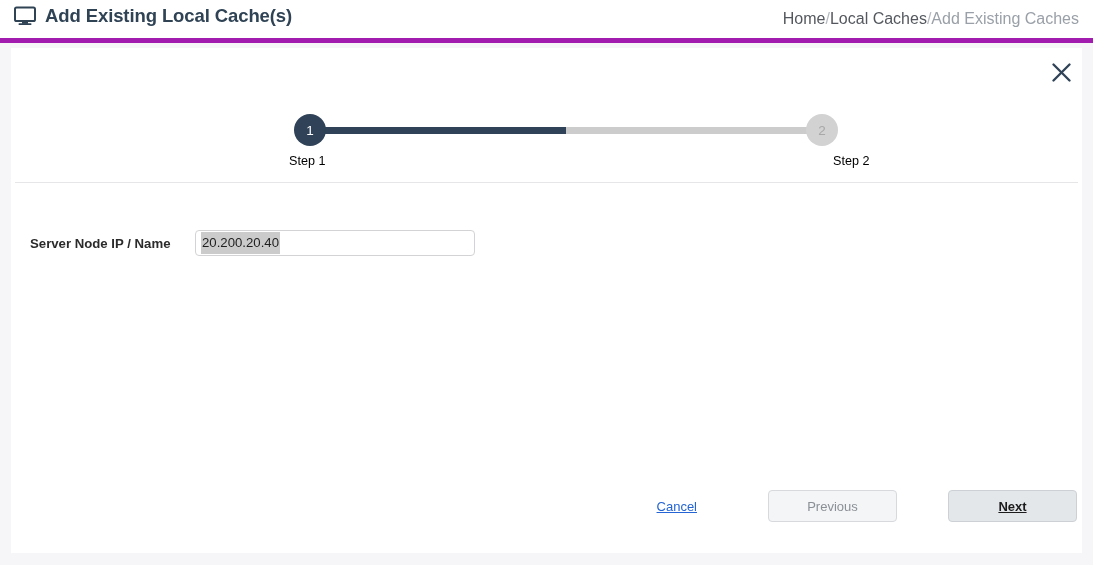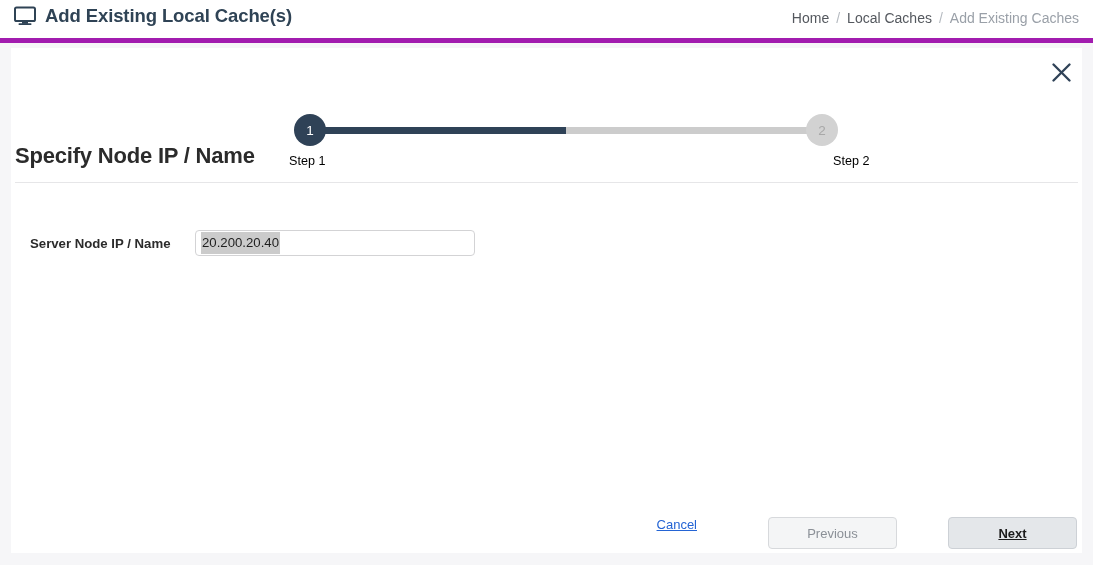--- a/index.html
+++ b/index.html
@@ -40,26 +40,25 @@
   .page-title {
     font-size: 18.5px;
     font-weight: bold;
     color: #2f4355;
     letter-spacing: -0.1px;
     white-space: nowrap;
   }
   .breadcrumb {
     position: absolute;
     right: 14px; top: 10px;
-    font-size: 14px;
+    font-size: 16px;
     color: #54585e;
     white-space: nowrap;
     display: flex;
     align-items: center;
-    gap: 7px;
   }
   .breadcrumb .crumb { color: #54585e; }
   .breadcrumb .crumb.current { color: #9aa0a8; }
   .breadcrumb .sep { color: #b5bac0; }
 
   
   .panel {
     position: absolute;
     left: 11px; top: 48px;
     width: 1071px;
@@ -194,25 +193,25 @@
     font-size: 13.2px;
     line-height: 22px;
     color: #1f1f1f;
     pointer-events: none;
     white-space: pre;
   }
 
   
   .footer {
     position: absolute;
-    left: 0; bottom: 2px;
+    left: 0; bottom: 30px;
     width: 1071px;
     height: 34px;
     display: flex;
-    align-items: flex-start;
+    align-items: center;
     justify-content: flex-end;
     gap: 14px;
     padding-right: 5px;
     box-sizing: border-box;
   }
   .cancel-link {
     font-size: 13px;
     color: #2464d4;
     text-decoration: underline;
     cursor: pointer;
@@ -288,21 +287,20 @@
     <div class="step-node active">
       <span>1</span>
     </div>
     <div class="step-node inactive">
       <span>2</span>
     </div>
     <div class="step-label one">Step 1</div>
     <div class="step-label two">Step 2</div>
   </div>
 
-  <div class="section-heading">Specify Node IP / Name</div>
   <div class="heading-rule"></div>
 
   <div class="field-row">
     <div class="field-label">Server Node IP / Name</div>
     <div class="field-input-wrap">
       <input class="field-input" type="text" value="20.200.20.40" style="">
       <span class="selection-overlay">20.200.20.40</span>
     </div>
   </div>
 

